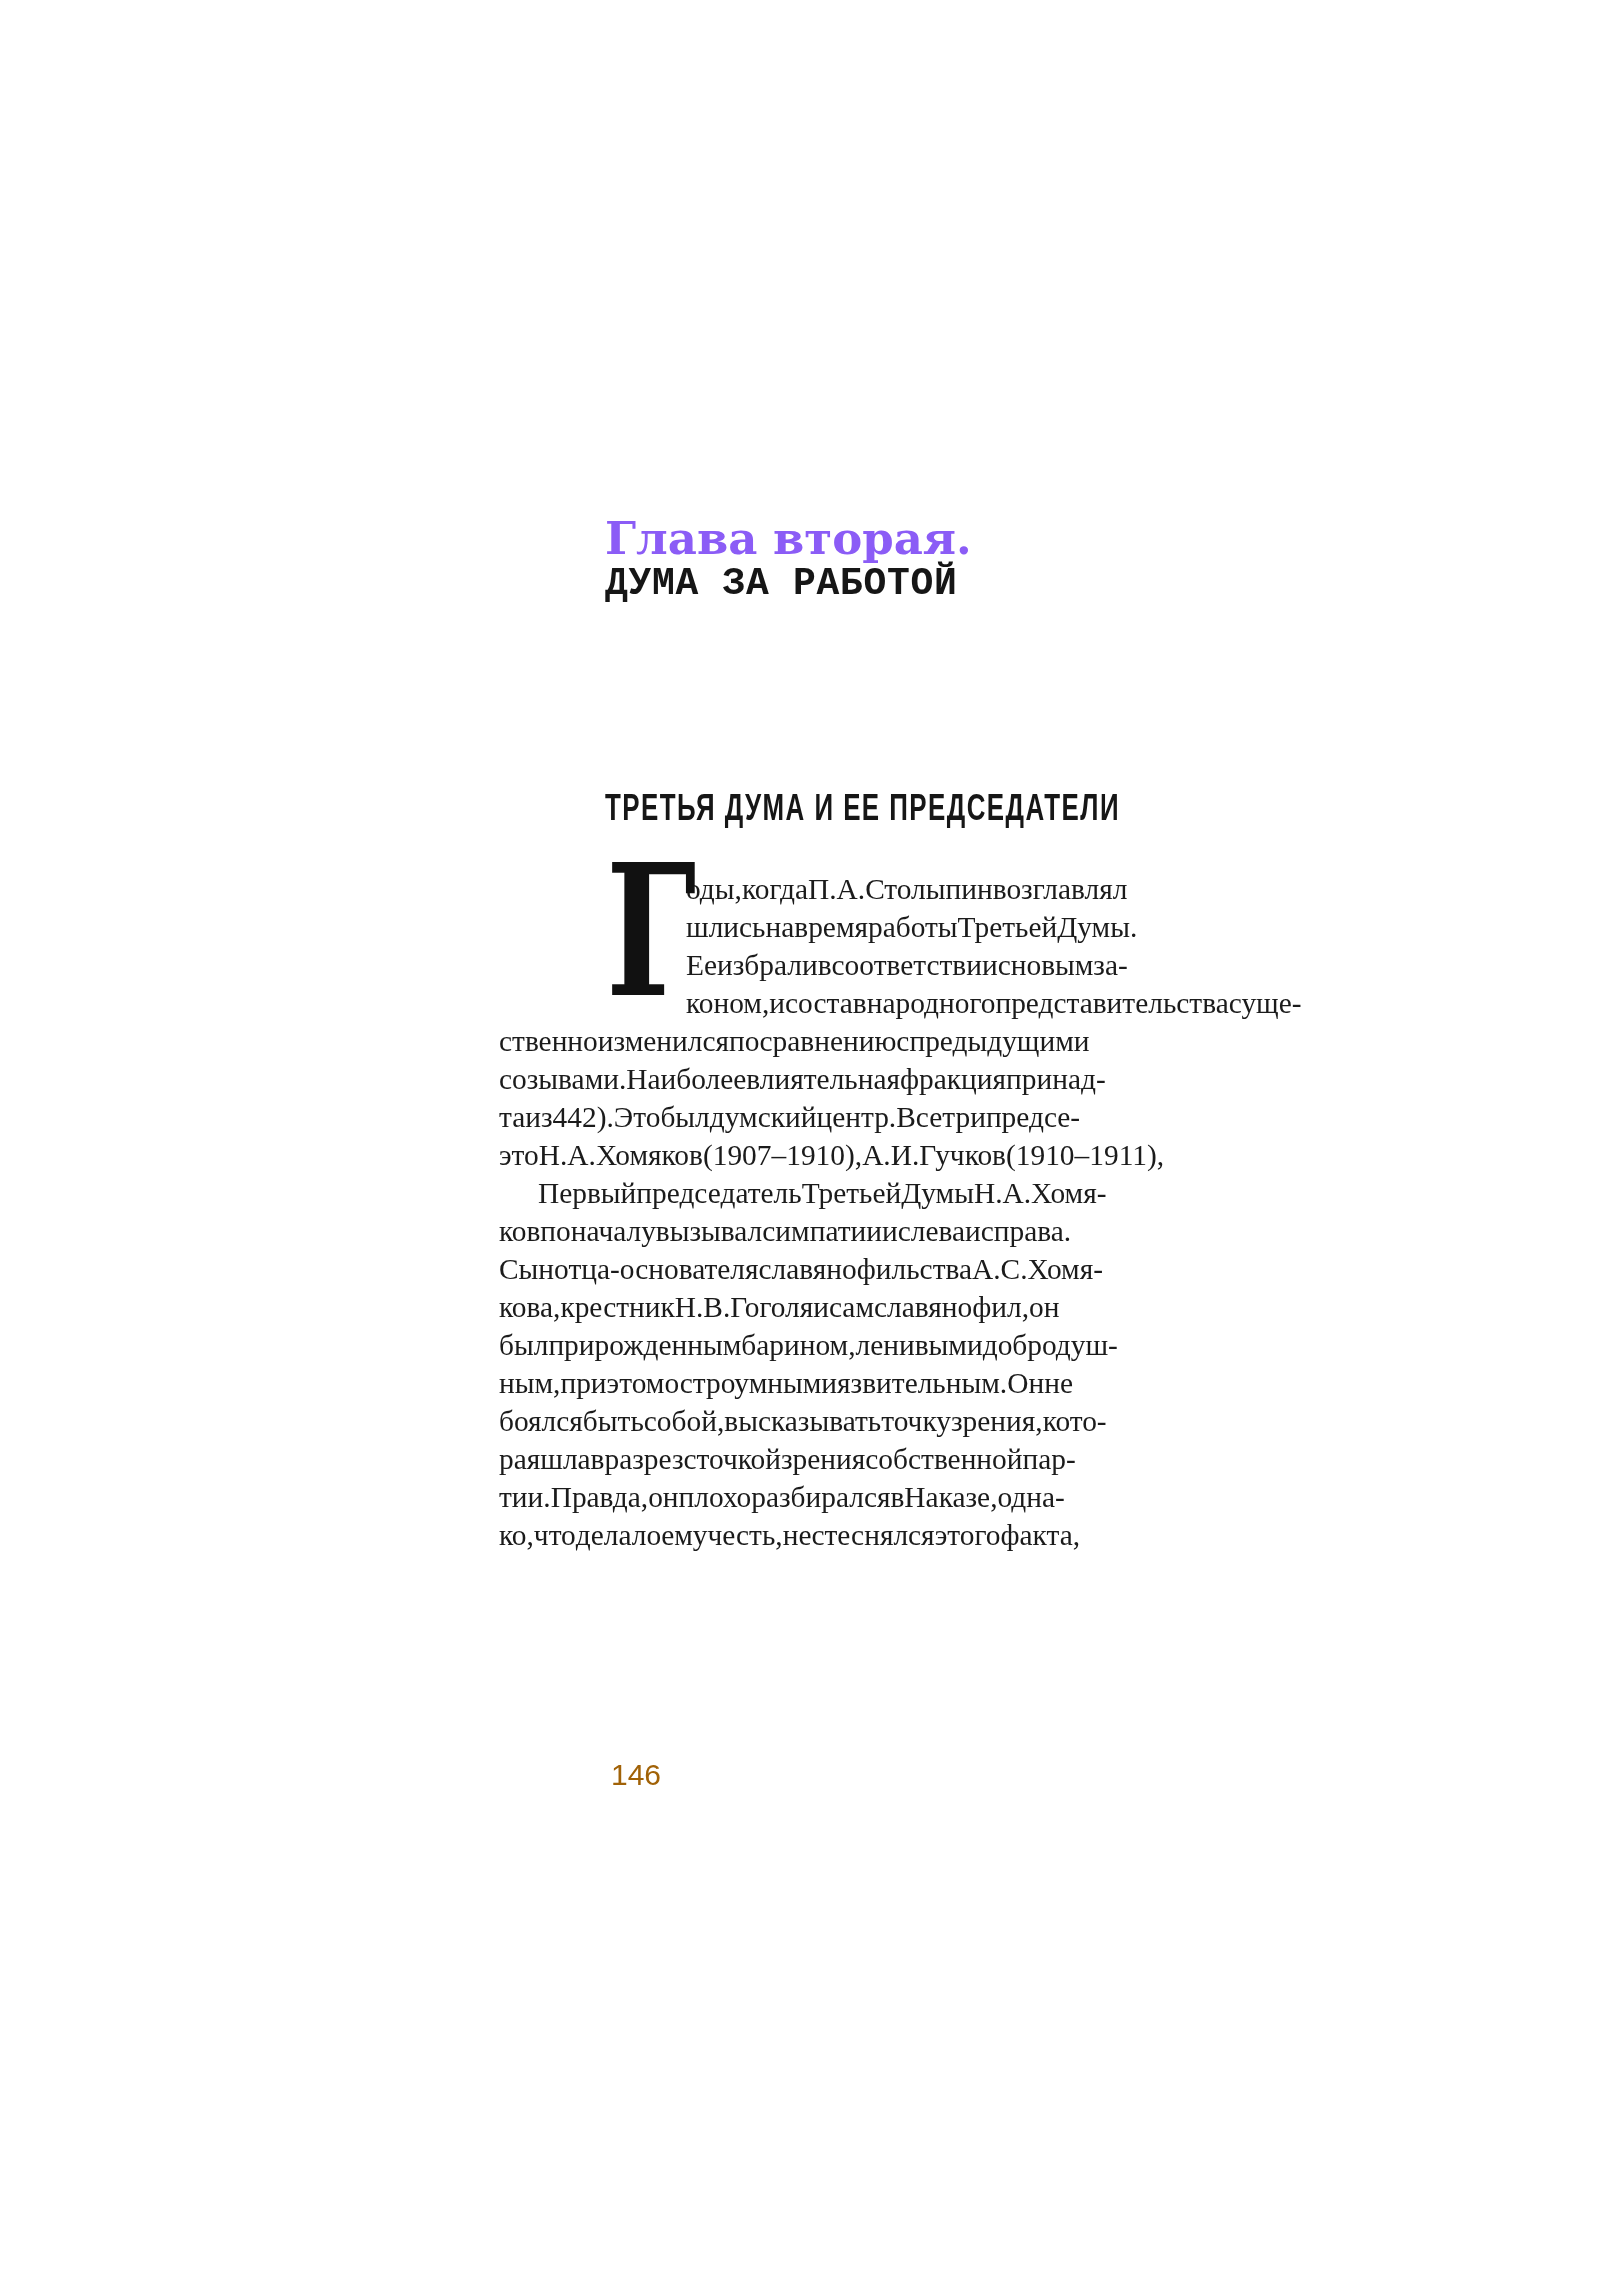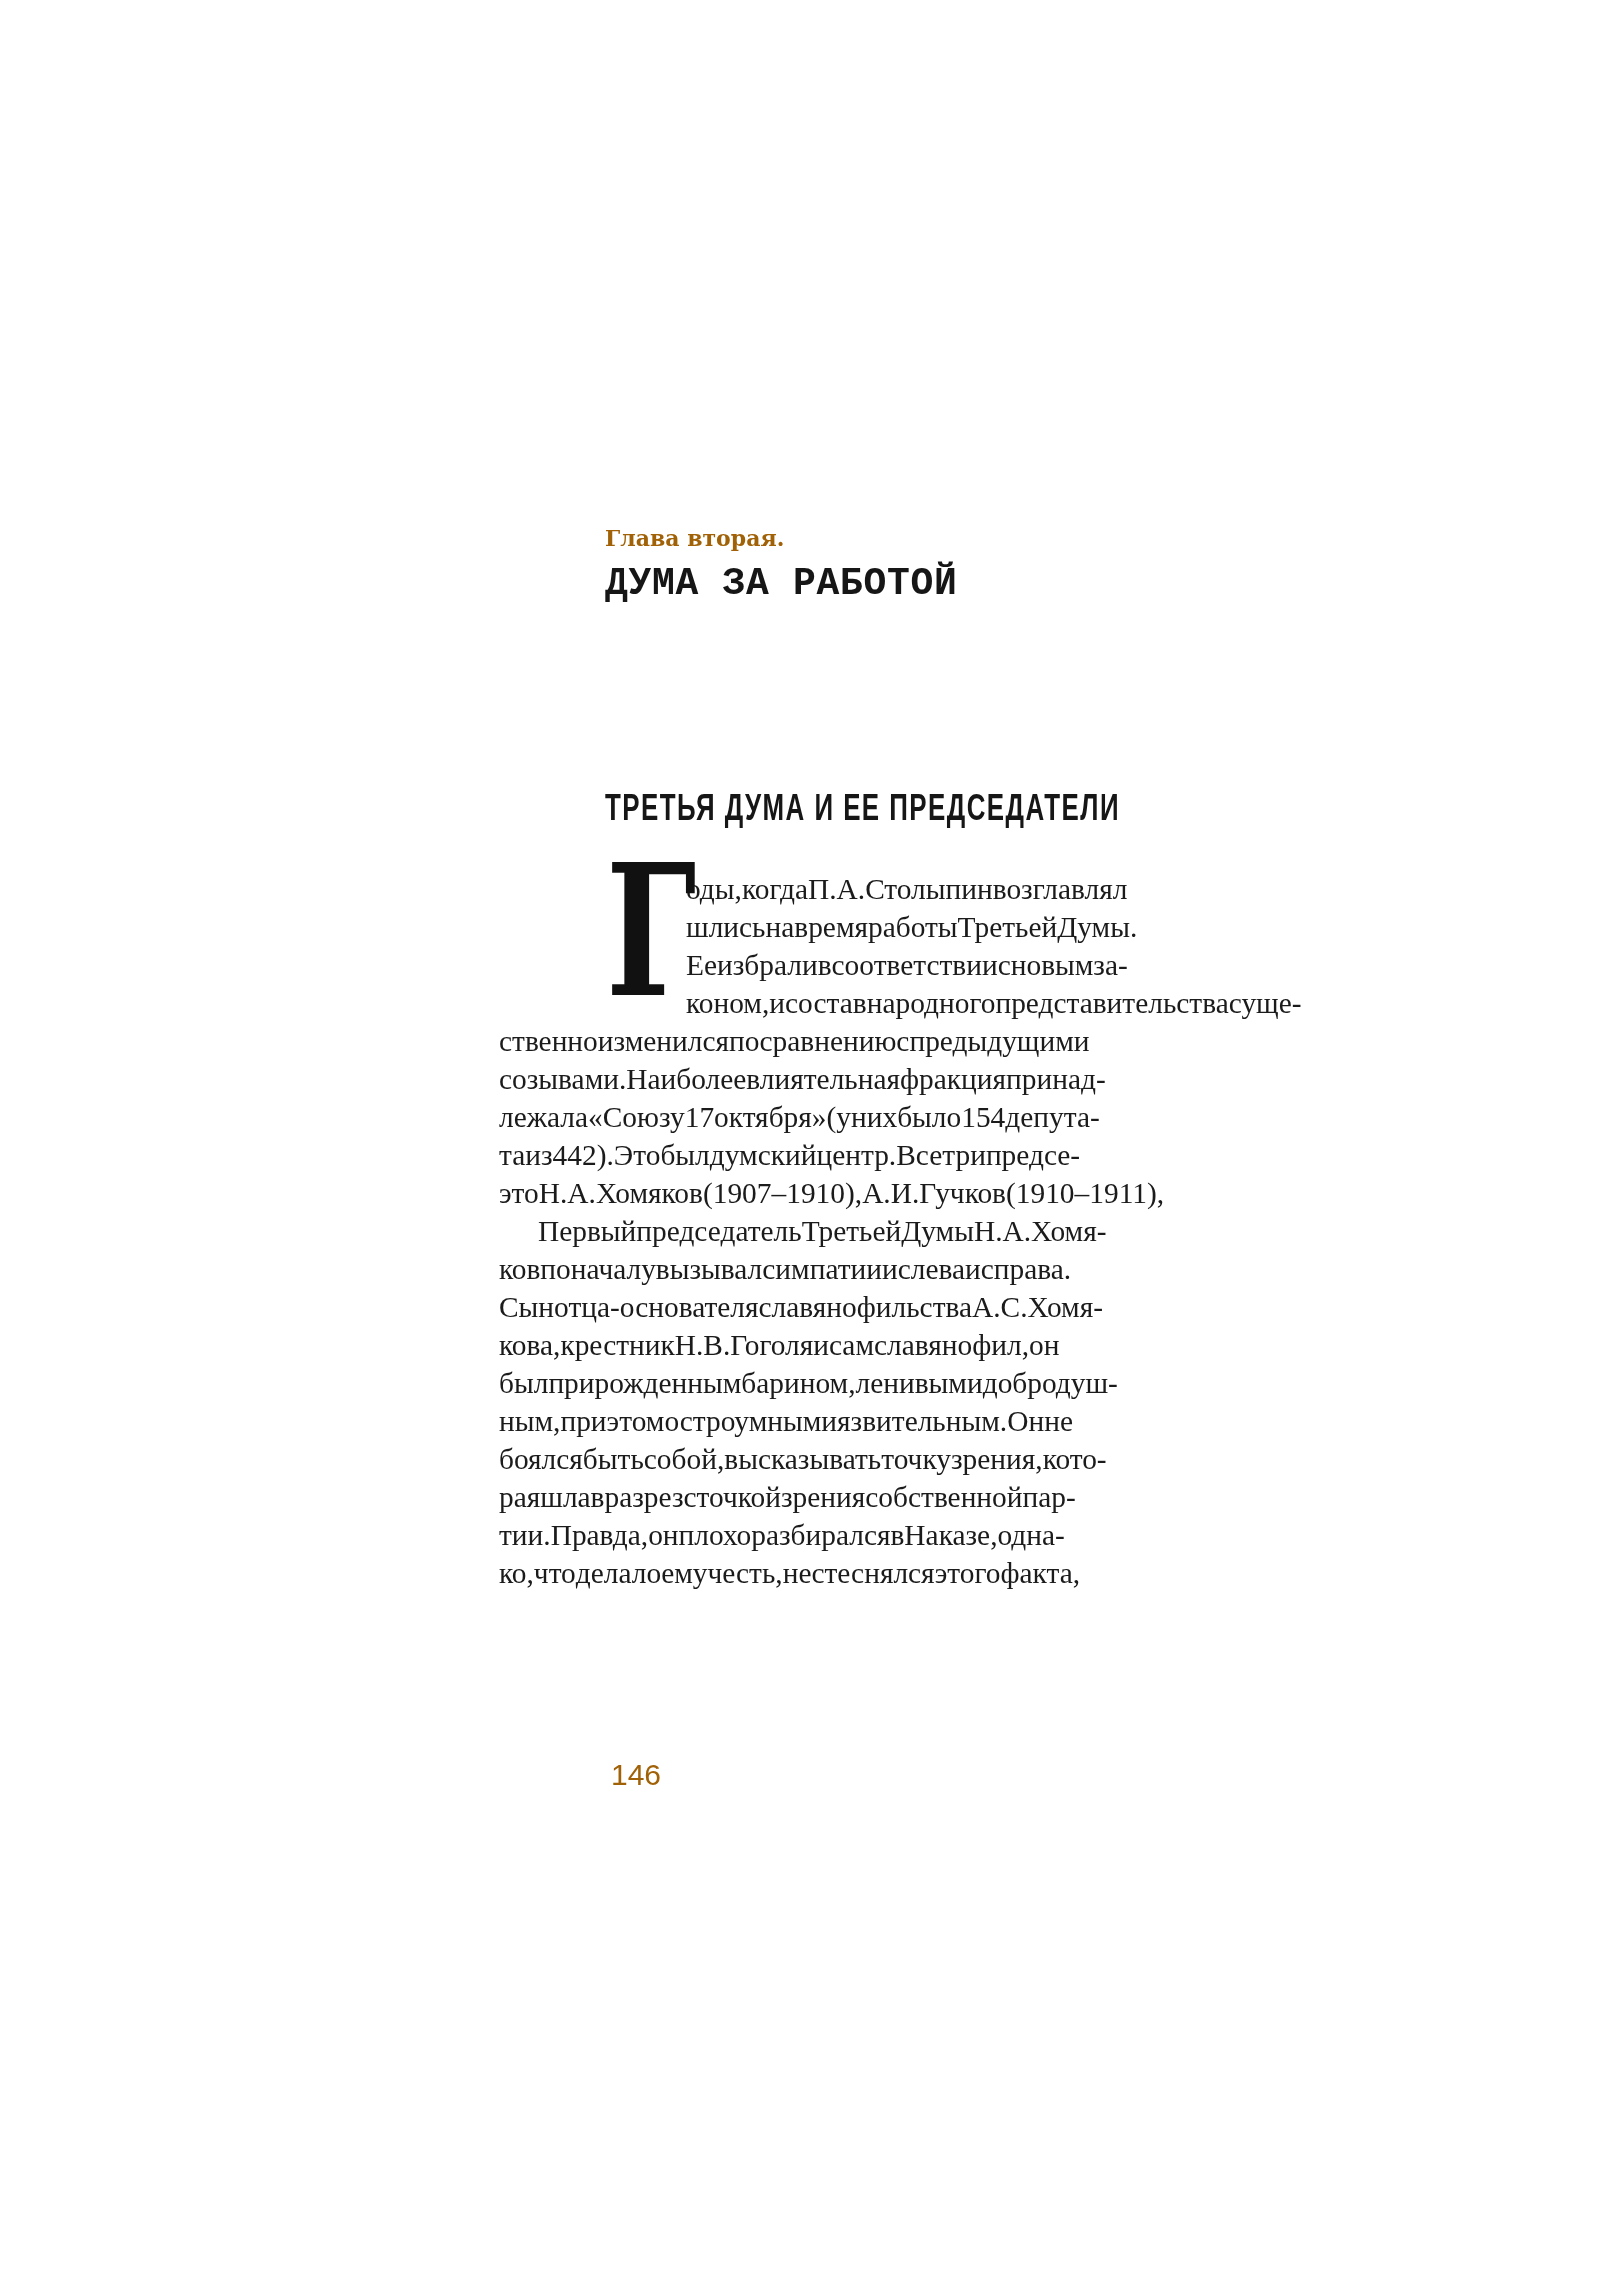--- a/index.html
+++ b/index.html
@@ -6,22 +6,22 @@
   .page{
     position:relative;
     width:1623px;height:2295px;
     background:#ffffff;
     overflow:hidden;
     font-kerning:normal;
   }
   .chapter-label{
     position:absolute;left:605px;top:522px;
     font-family:"DejaVu Serif",serif;
-    font-weight:700;font-size:22px;line-height:33px;
-    color:#a16207;letter-spacing:0px;
+    font-weight:700;font-size:45px;line-height:33px;
+    color:#8b5cf6;letter-spacing:0px;
   }
   .chapter-title{
     position:absolute;left:605px;top:565px;
     font-family:Liberation Mono, monospace;
     font-weight:700;font-size:38px;line-height:38px;
     color:#161616;letter-spacing:0.7px;
   }
   .section-title{
     position:absolute;left:605px;top:790px;
     font-family:"Liberation Sans",sans-serif;
@@ -117,31 +117,20 @@
         <span>сравнению</span>
         <span>с</span>
         <span>предыдущими</span>
       </div>
       <div class="line">
         <span>созывами.</span>
         <span>Наиболее</span>
         <span>влиятельная</span>
         <span>фракция</span>
         <span>принад-</span>
-      </div>
-      <div class="line">
-        <span>лежала</span>
-        <span>«Союзу</span>
-        <span>17</span>
-        <span>октября»</span>
-        <span>(у</span>
-        <span>них</span>
-        <span>было</span>
-        <span>154</span>
-        <span>депута-</span>
       </div>
       <div class="line">
         <span>та</span>
         <span>из</span>
         <span>442).</span>
         <span>Это</span>
         <span>был</span>
         <span>думский</span>
         <span>центр.</span>
         <span>Все</span>

